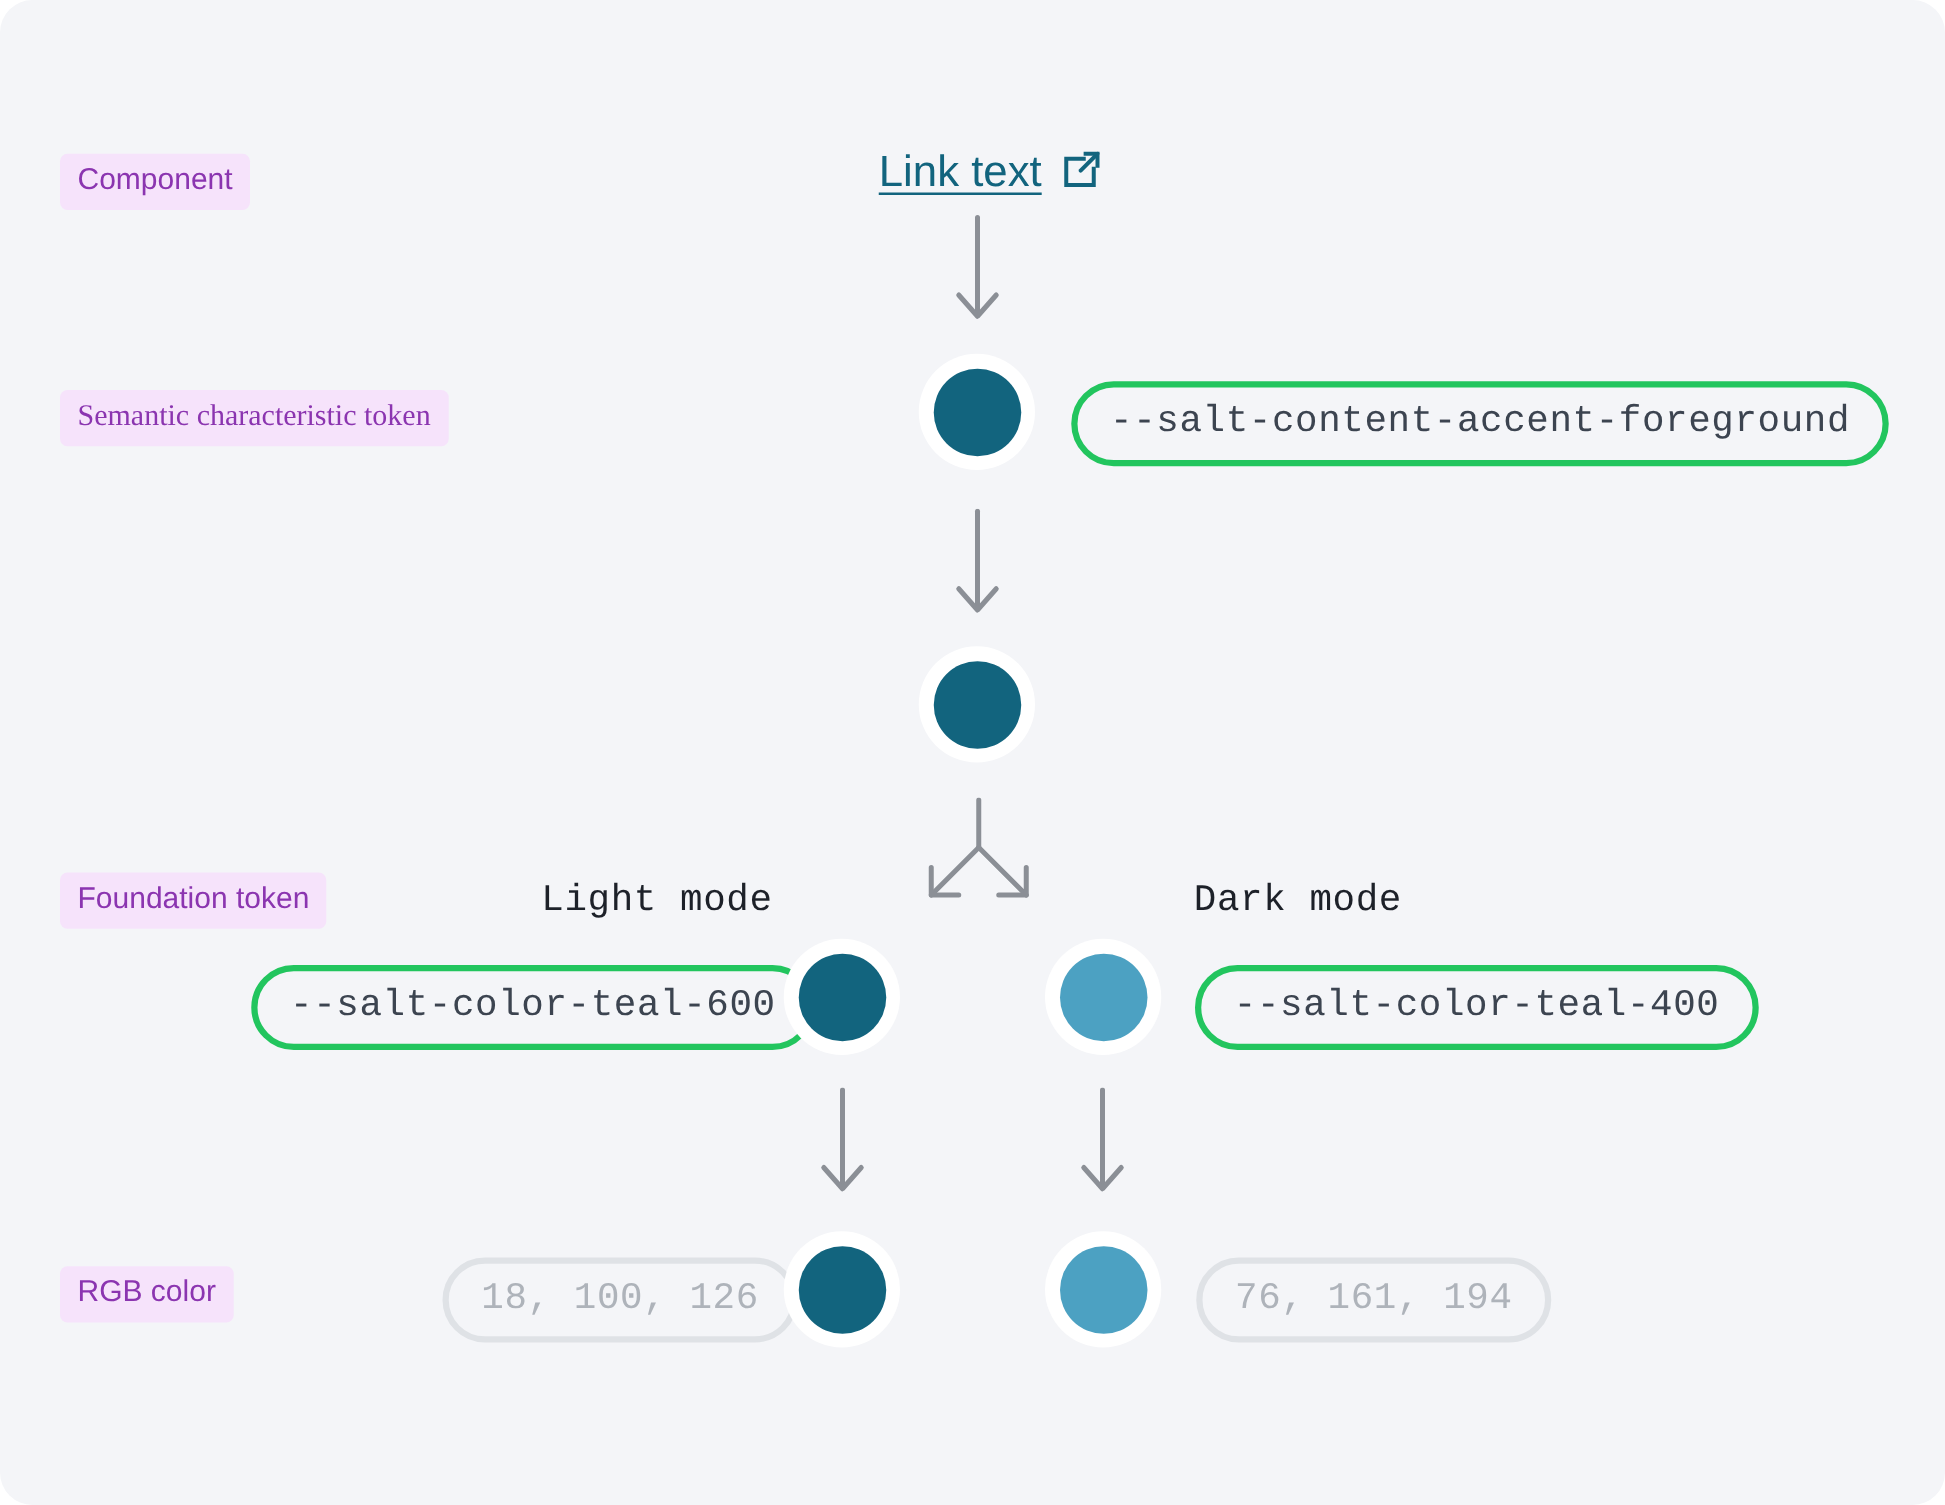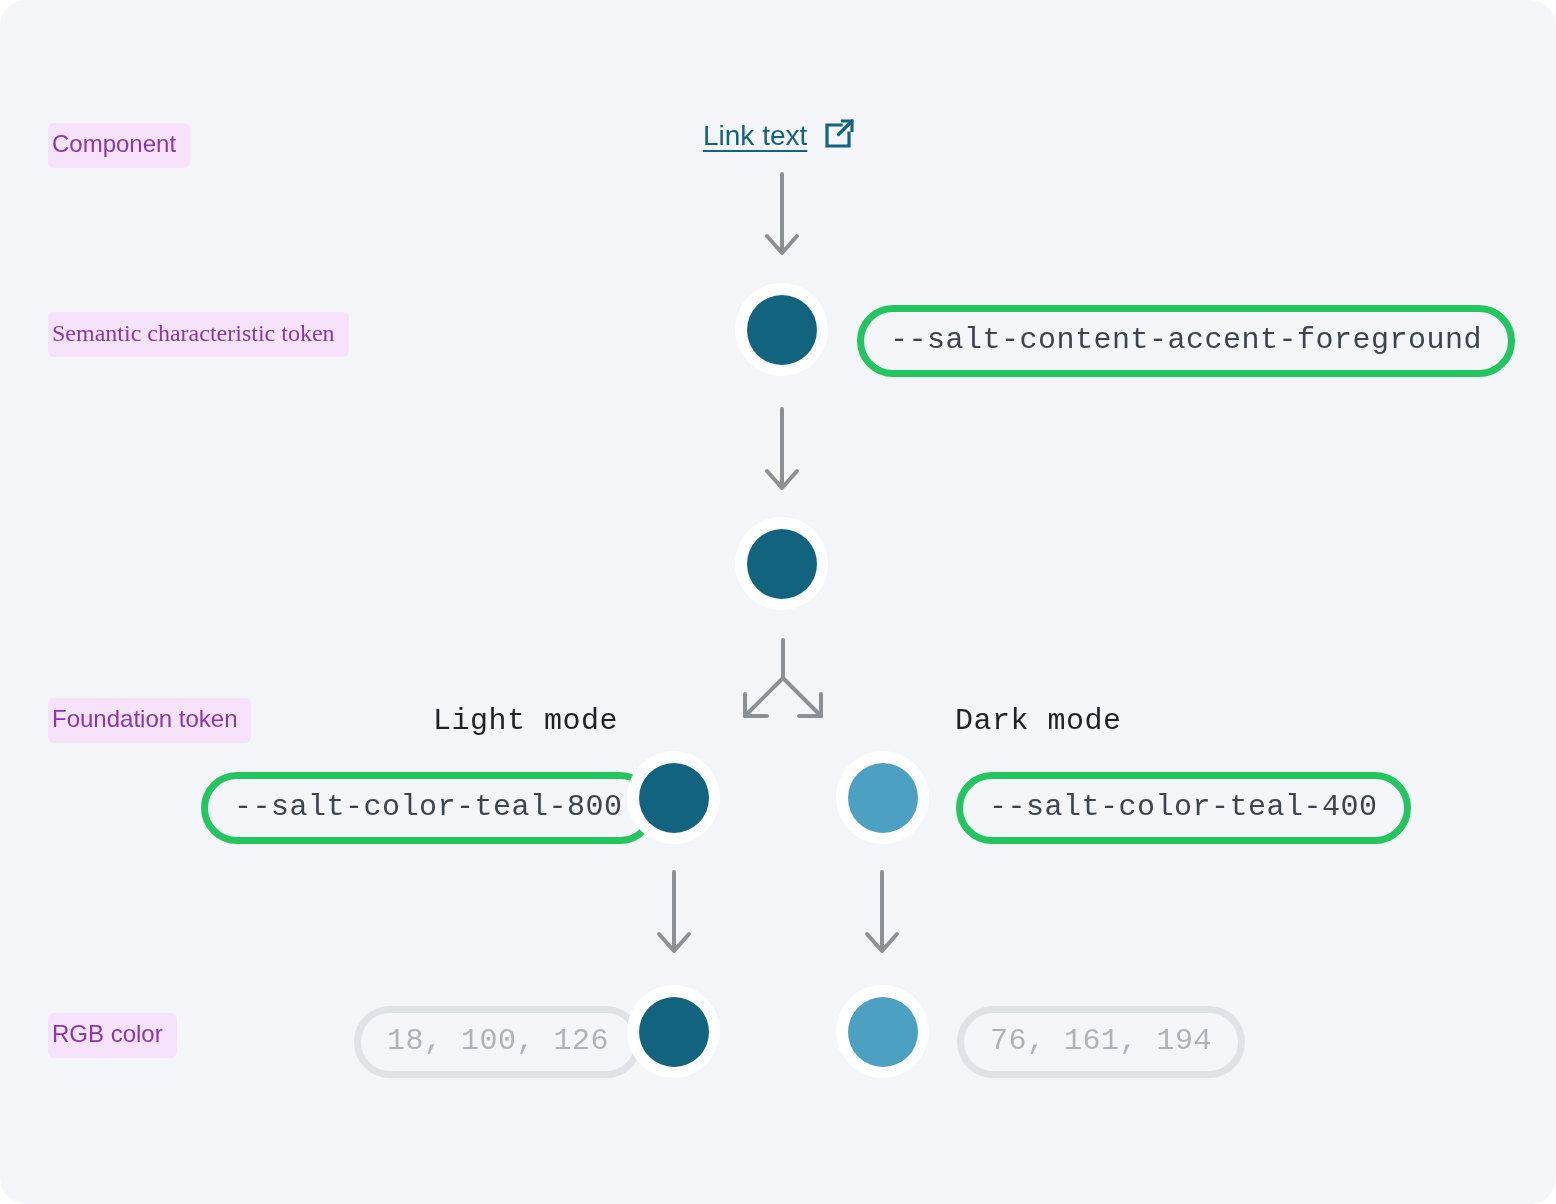--- a/index.html
+++ b/index.html
@@ -22,35 +22,35 @@
     overflow: hidden;
   }
 
   
   .cat-label {
     position: absolute;
     background: #f6e3fb;
     color: #8b35b0;
     font-size: 24px;
     line-height: 1;
-    padding: 9px 14px 12px 4px;
+    padding: 9px 14px 12px 14px;
     border-radius: 6px;
     white-space: nowrap;
     font-family: "Liberation Sans", sans-serif;
   }
 
   
   .link-wrap {
     position: absolute;
     display: flex;
     align-items: center;
     gap: 16px;
   }
   .link-text {
-    font-size: 28px;
+    font-size: 35px;
     color: #12647e;
     text-decoration: underline;
     text-underline-offset: 5px;
     text-decoration-thickness: 1.5px;
     font-family: "Liberation Sans", sans-serif;
     white-space: nowrap;
   }
   .ext-icon { display: block; }
 
   
@@ -66,21 +66,21 @@
     display: block;
     border-radius: 50%;
   }
 
   
   .pill {
     position: absolute;
     display: inline-flex;
     align-items: center;
     justify-content: center;
-    border: 7px solid #22c55e;
+    border: 5px solid #22c55e;
     border-radius: 999px;
     color: #3c4450;
     font-family: "Liberation Mono", monospace;
     font-size: 30px;
     letter-spacing: 0.5px;
     padding: 11px 26px 13px 26px;
     white-space: nowrap;
     box-sizing: border-box;
   }
   .pill.muted {
@@ -158,21 +158,21 @@
       <path d="M50 40 L88 78" stroke="#8b8f96" stroke-width="4" stroke-linecap="round"></path>
       <path d="M12 56 V78 H34" stroke="#8b8f96" stroke-width="4" stroke-linecap="round" stroke-linejoin="round" fill="none"></path>
       <path d="M88 56 V78 H66" stroke="#8b8f96" stroke-width="4" stroke-linecap="round" stroke-linejoin="round" fill="none"></path>
     </svg>
   </div>
 
   <div class="mode-label" style="left:433px; top:704px;">Light mode</div>
 
   <div class="mode-label" style="left:955px; top:704px;">Dark mode</div>
 
-  <div class="pill" style="left:201px; top:772px;">--salt-color-teal-800</div>
+  <div class="pill" style="left:201px; top:772px;">--salt-color-teal-600</div>
 
   <div class="swatch" style="left:627px; top:751px; width:93px; height:93px;">
     <i style="width:70px;height:70px;background:#12647e;"></i>
   </div>
 
   <div class="swatch" style="left:836px; top:751px; width:93px; height:93px;">
     <i style="width:70px;height:70px;background:#4ca1c2;"></i>
   </div>
 
   <div class="pill" style="left:956px; top:772px;">--salt-color-teal-400</div>

